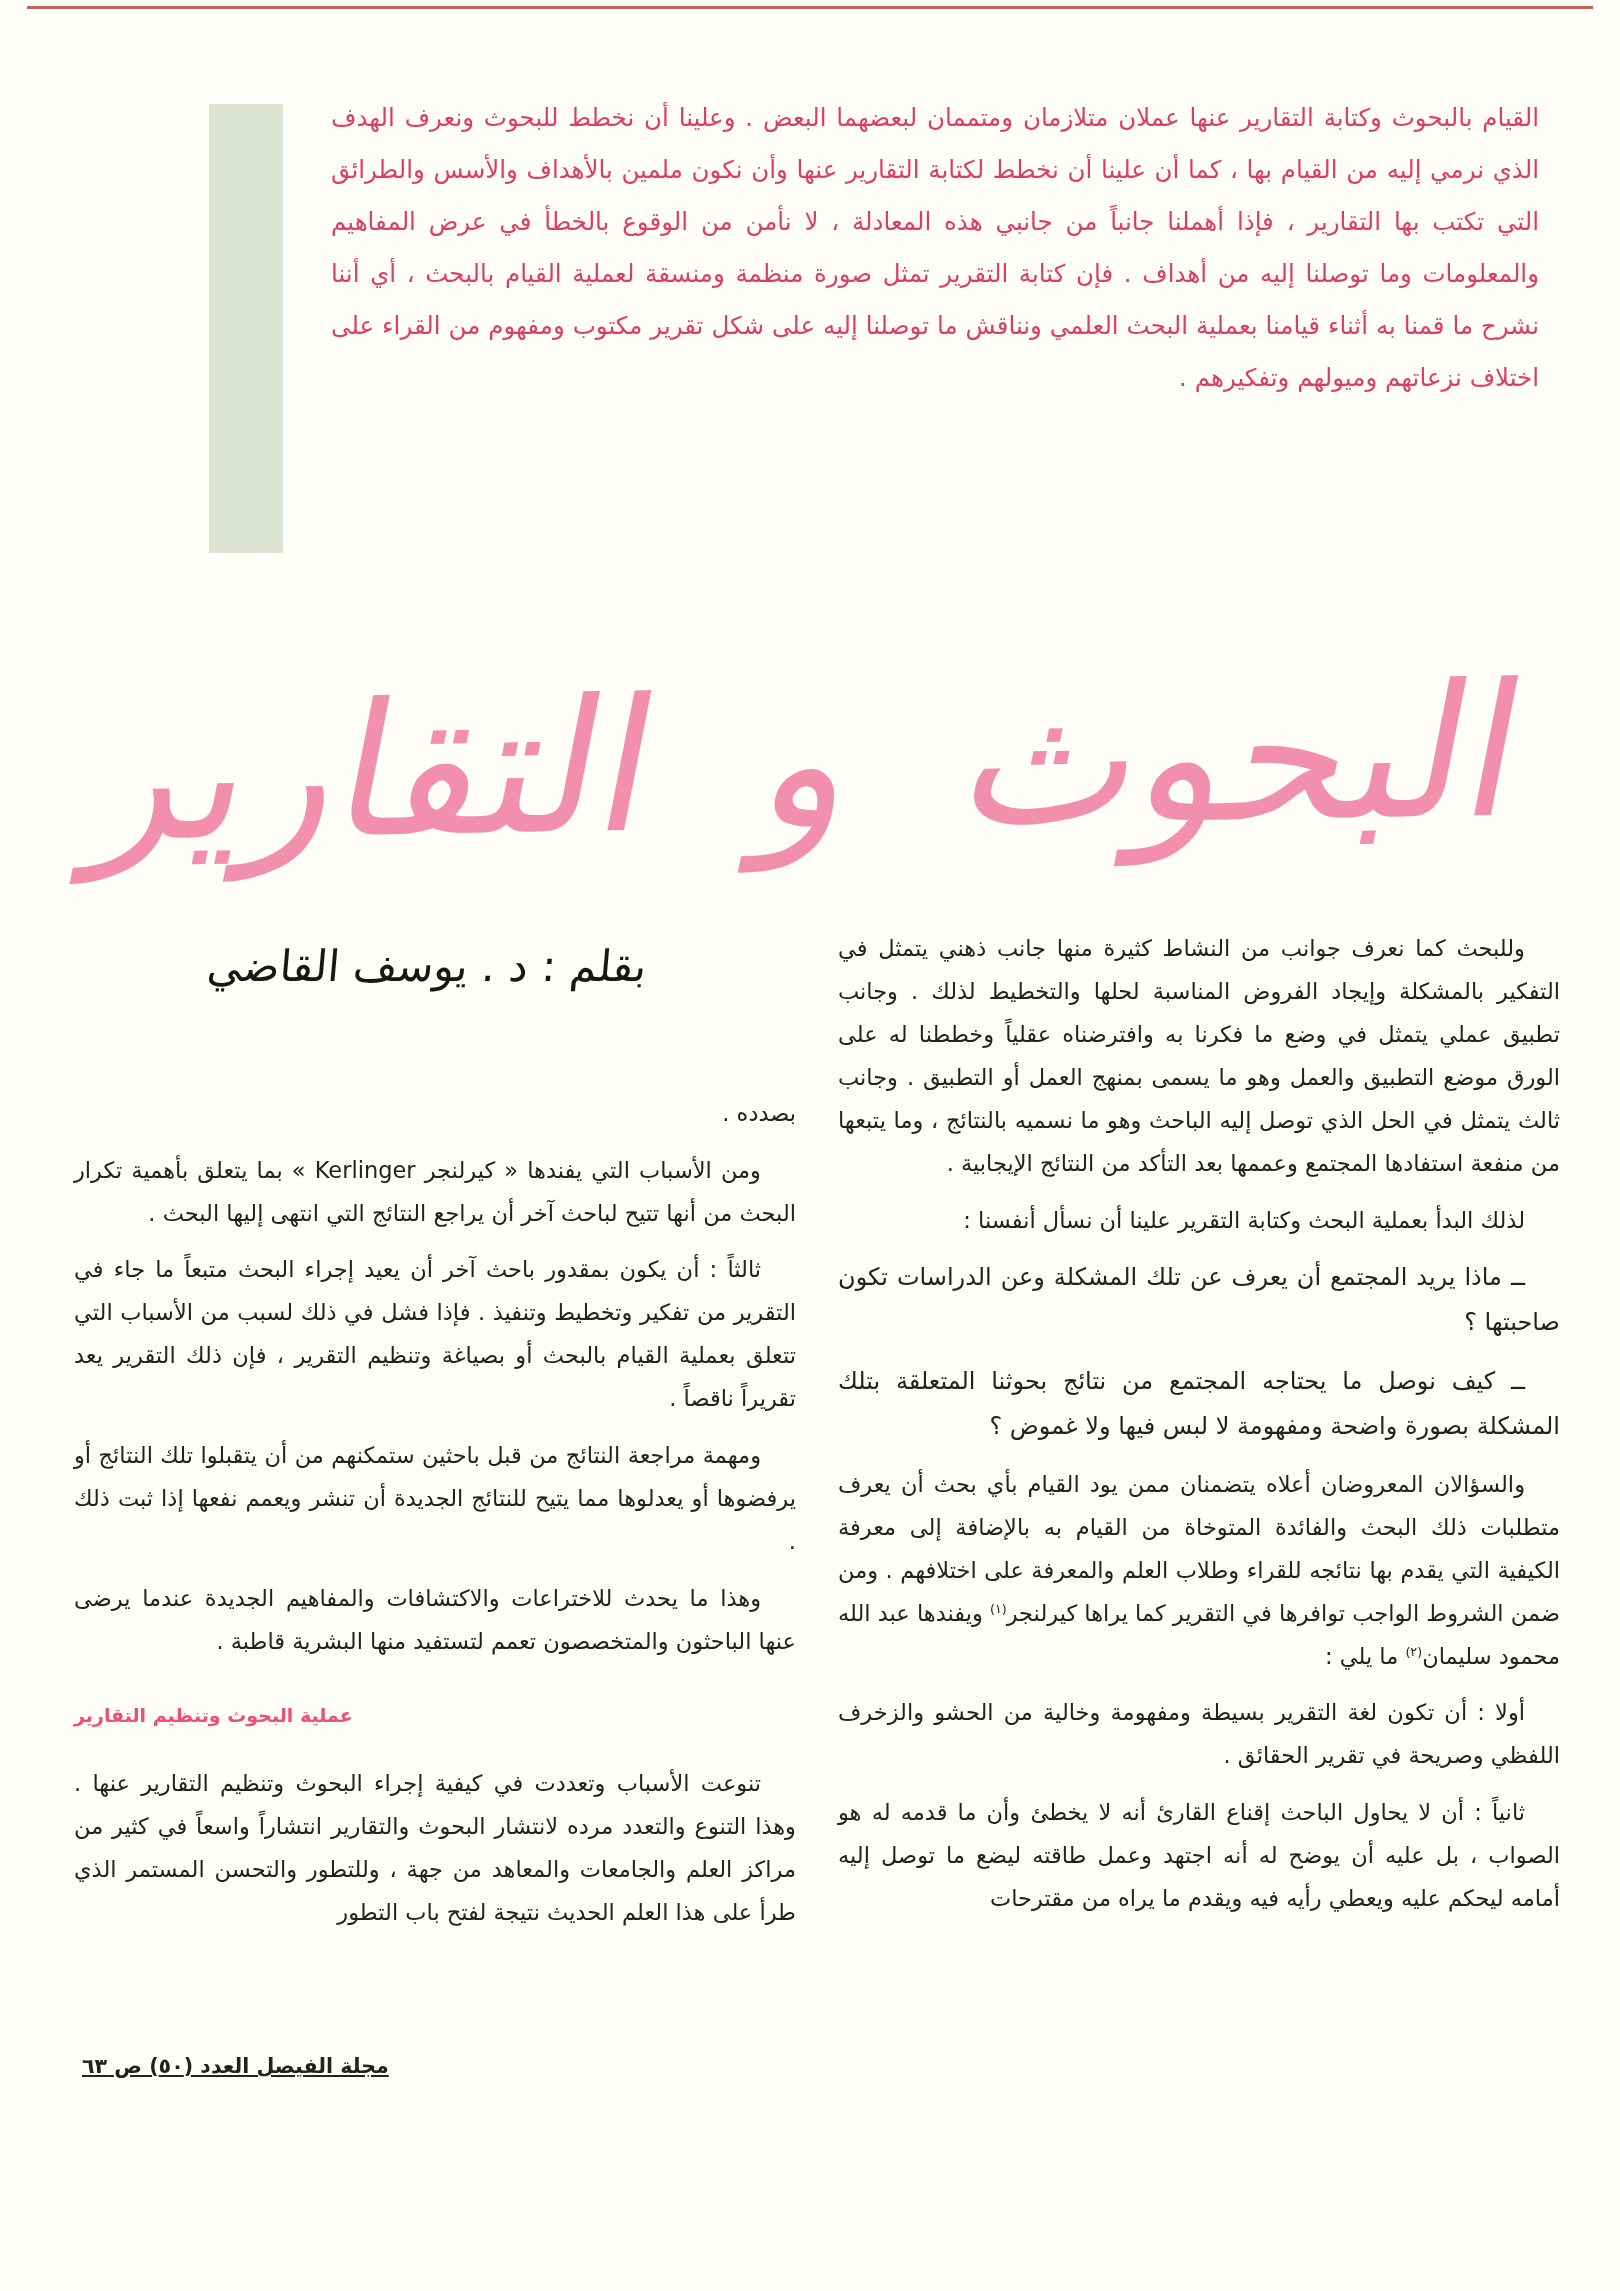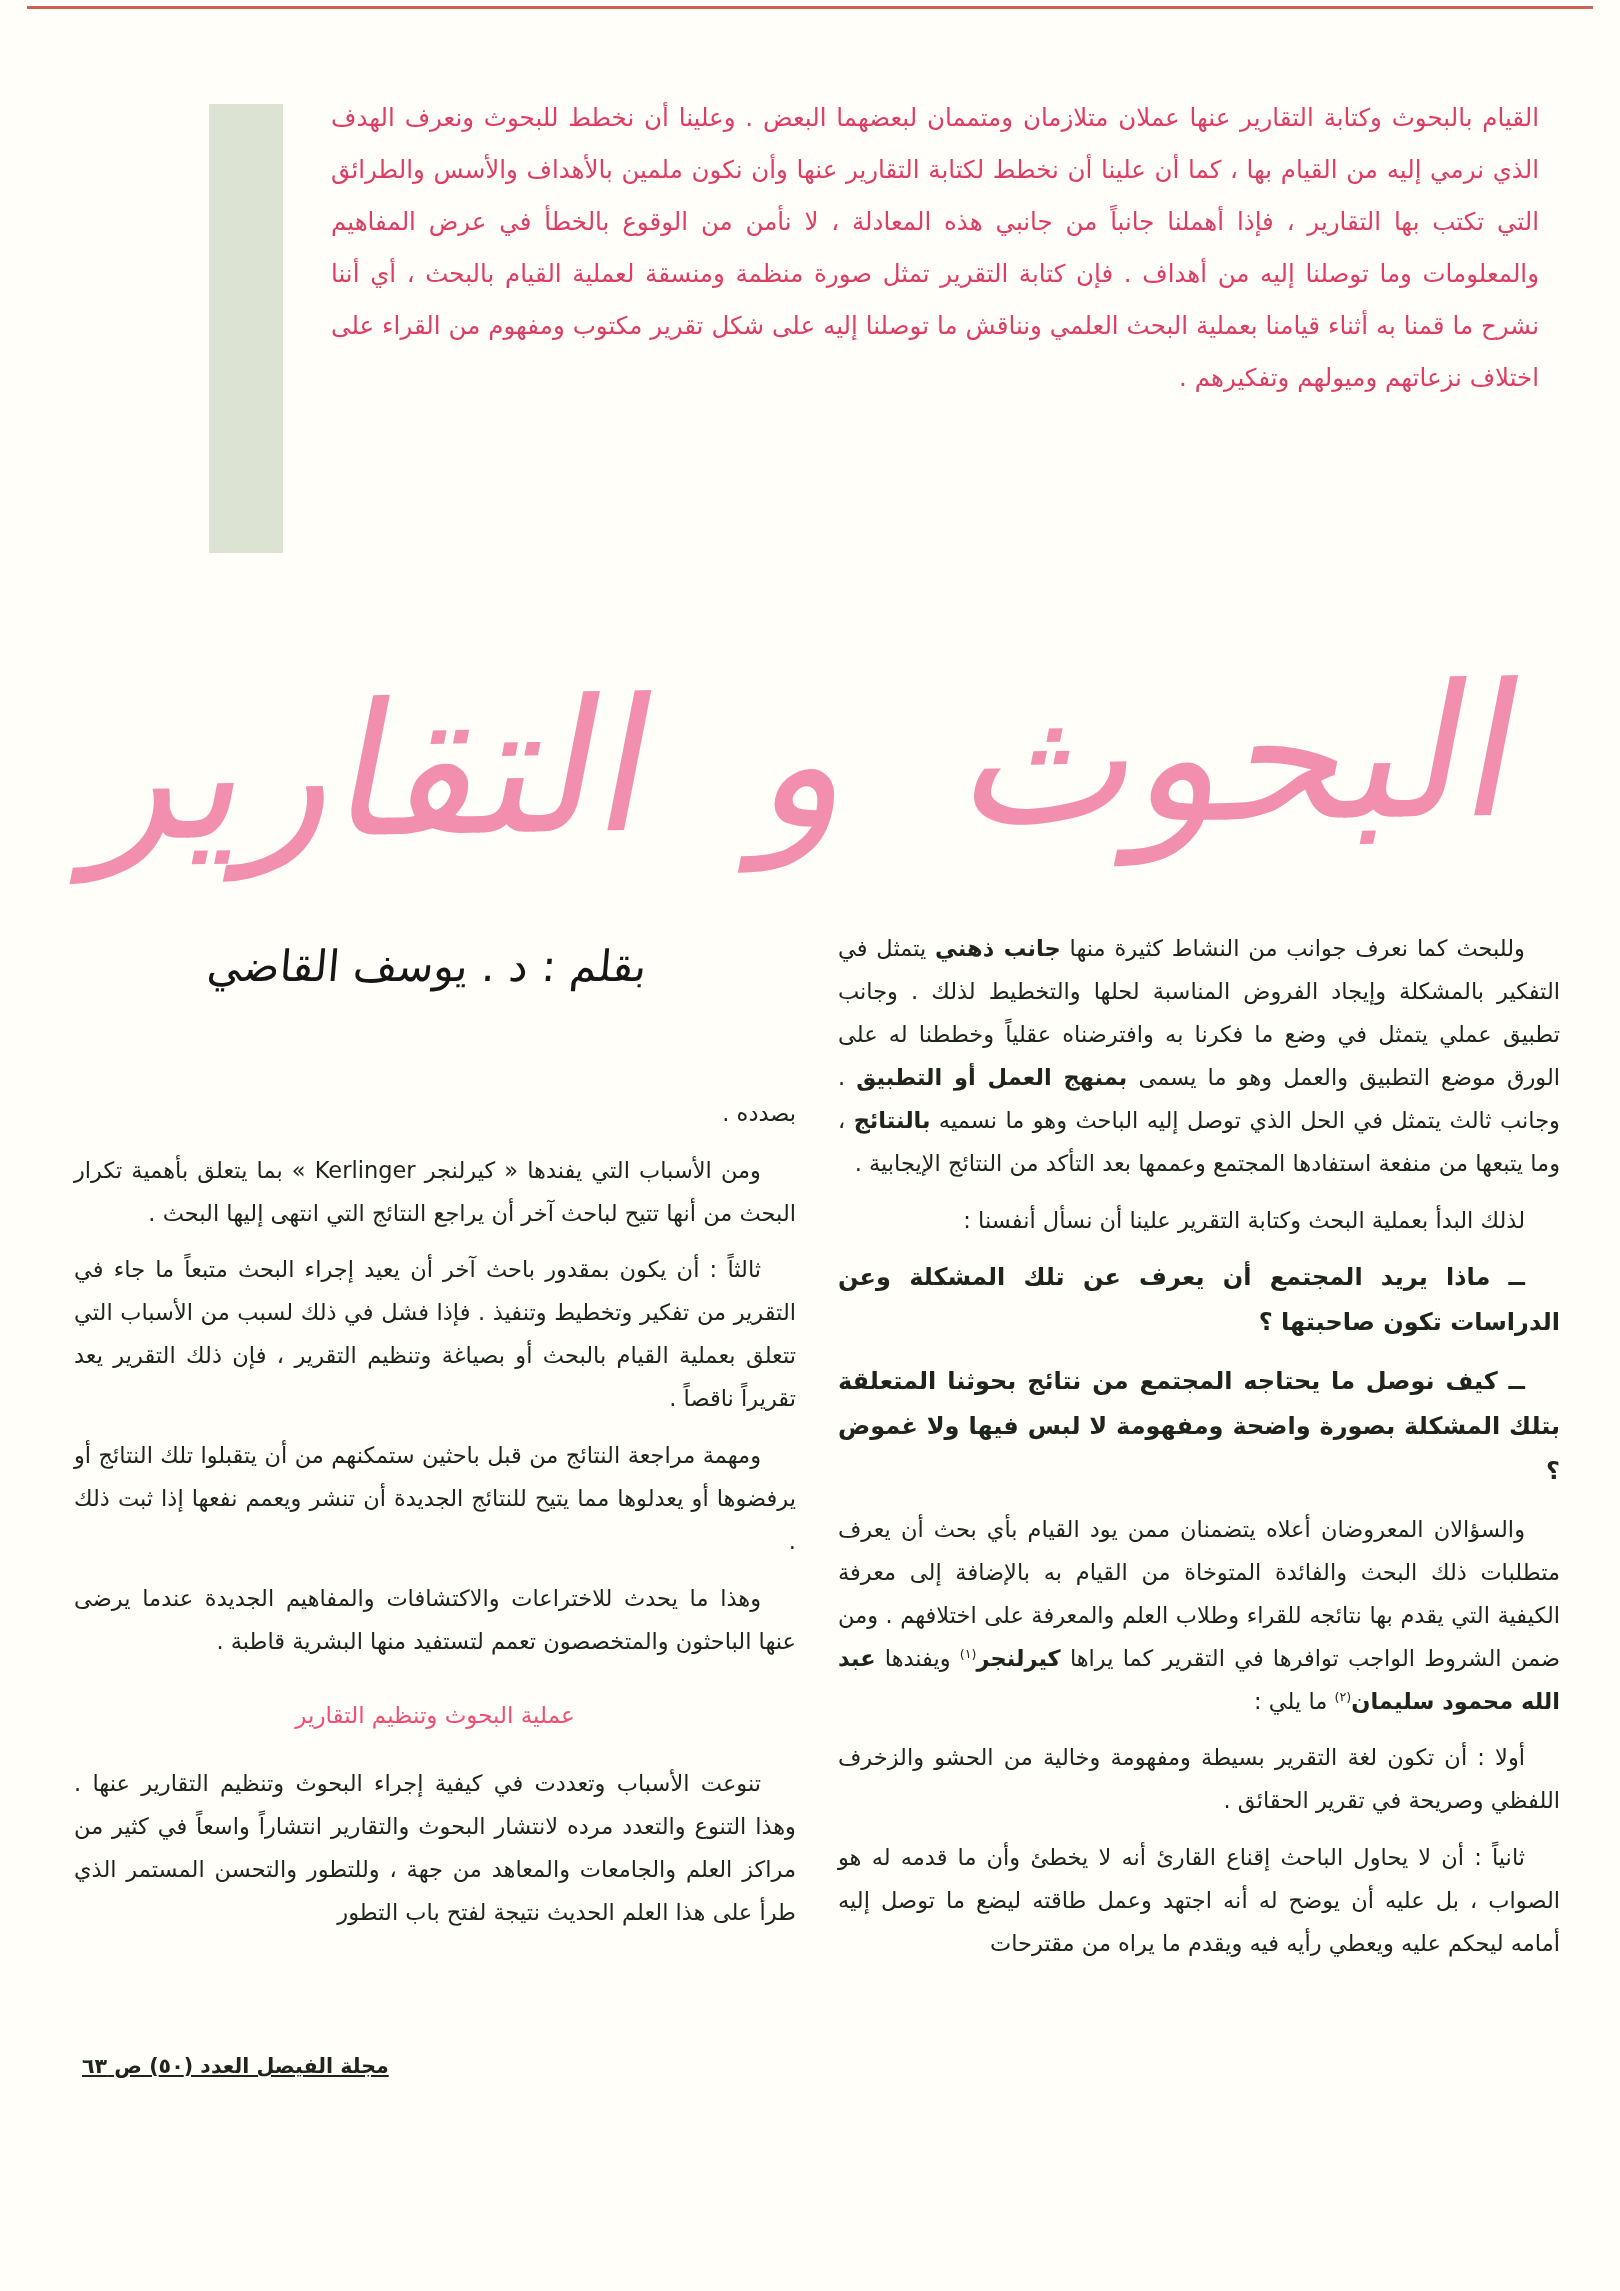--- a/index.html
+++ b/index.html
@@ -55,24 +55,24 @@
     direction:rtl;text-align:justify;
     font-size:22.5px;line-height:43px;
     color:var(--text);
   }
   .col.right-col{left:838px;top:927px;}
   .col.left-col{left:74px;top:1084px;}
   .para{margin:0 0 13.7px;text-indent:35px;}
   .para.noindent{text-indent:0;margin-top:8px;}
   .para.question{font-weight:bold;font-size:24px;line-height:45px;}
   .para.heading{
-    color:var(--heading-pink);text-align:center;text-indent:0;
-    font-weight:normal;font-size:23px;margin:31px 0 25.5px;
+    color:var(--heading-pink);text-align:left;text-indent:0;
+    font-weight:bold;font-size:19px;margin:31px 0 25.5px;
   }
-  .bold{font-weight:bold;margin-top:12px;}
+  .bold{font-weight:normal;margin-top:12px;}
   sup{font-size:12.7px;line-height:0;}
   .footer{
     position:absolute;left:82px;top:2054px;
     direction:rtl;font-size:20.6px;font-weight:bold;color:var(--text);
     white-space:nowrap;
     text-decoration:underline;
   }
 </style>
 </head>
 <body>

